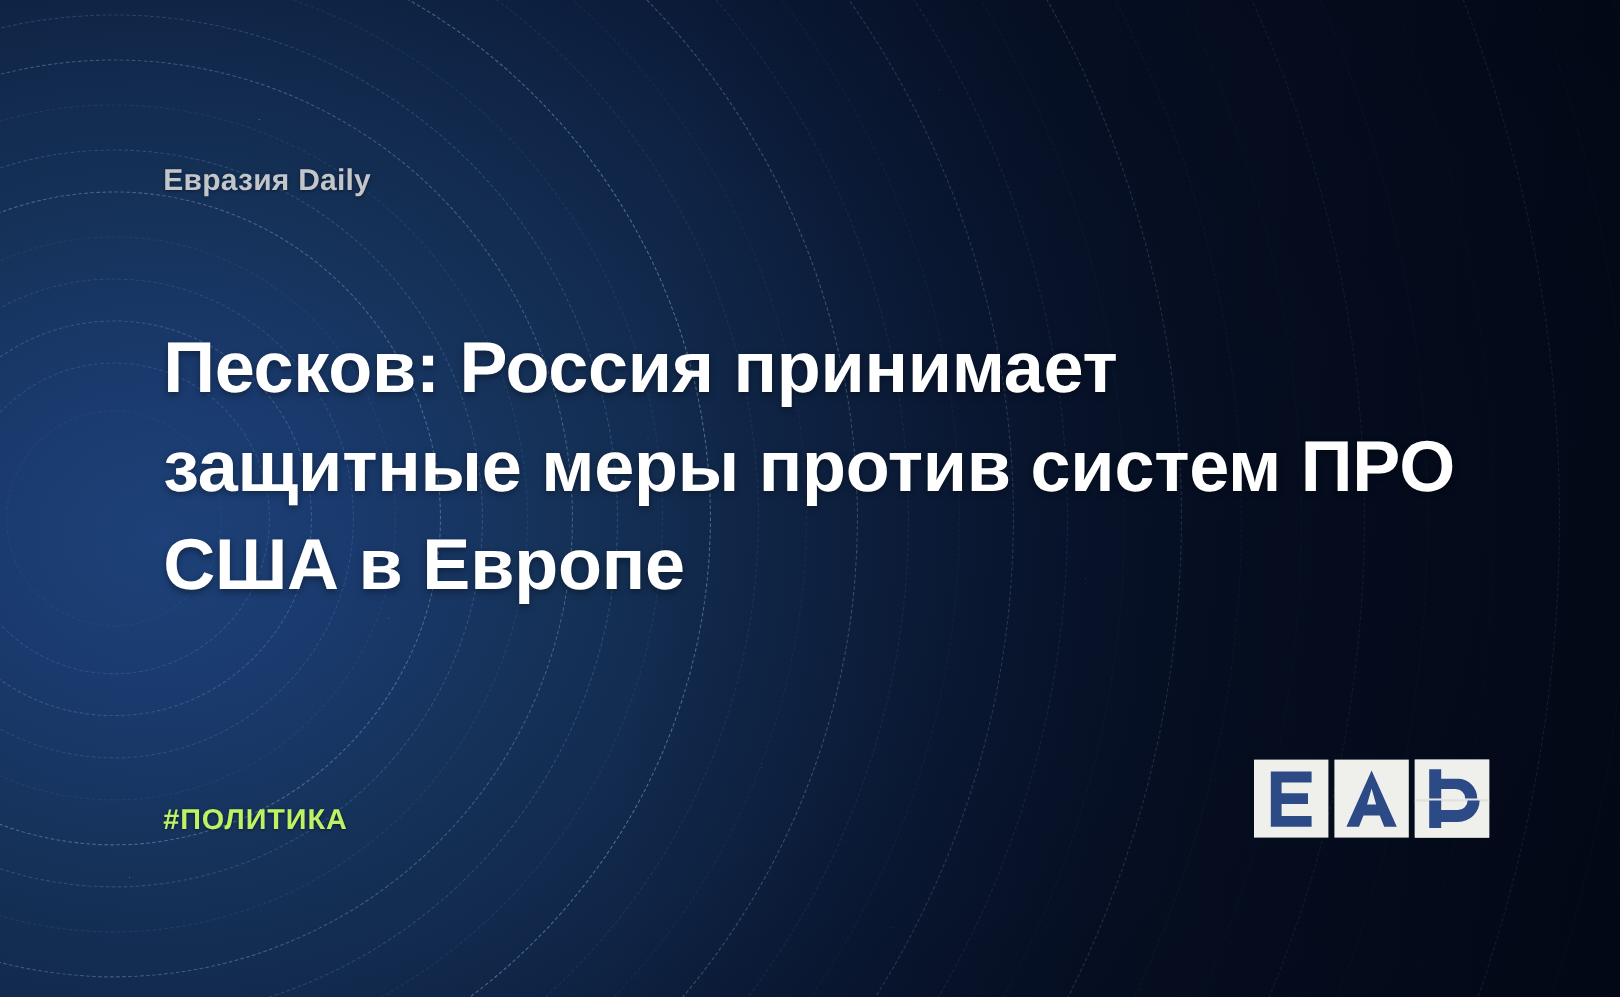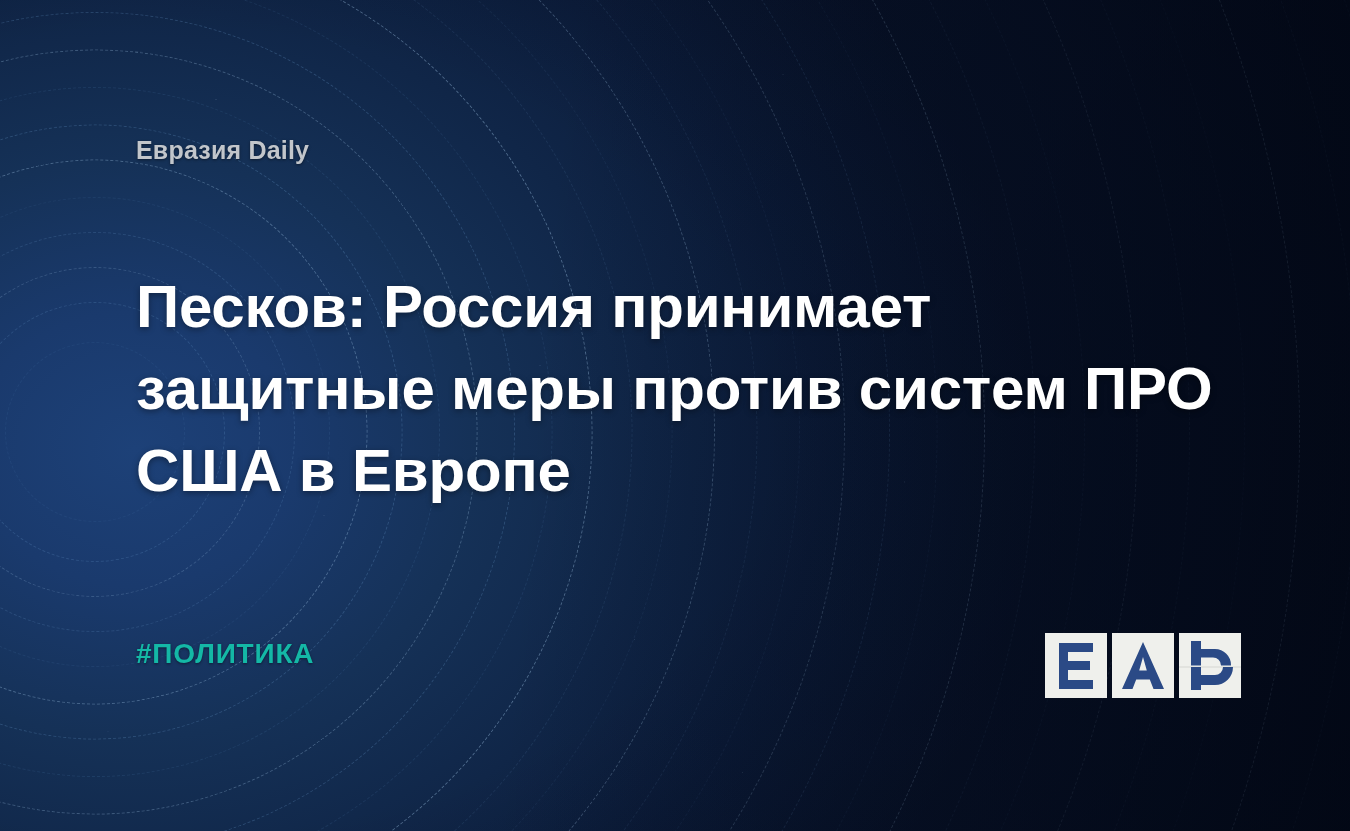--- a/index.html
+++ b/index.html
@@ -97,25 +97,25 @@
     font-size:60px;
     line-height:82px;
     font-weight:bold;
     color:#ffffff;
     letter-spacing:-0.2px;
     text-shadow:0 2px 6px rgba(0,0,0,0.38);
   }
 
   .tag {
     position:absolute;
-    left:136px; top:638px;
-    font-size:28px;
+    left:136px; top:670px;
+    font-size:24px;
     font-weight:bold;
     letter-spacing:0.8px;
-    color:#14b8a6;
+    color:#bef264;
     text-shadow:0 1px 3px rgba(0,0,0,0.45);
     white-space:nowrap;
   }
 
   
   .logo {
     position:absolute;
     left:1045px; top:633px;
     display:flex;
     gap:5px;

